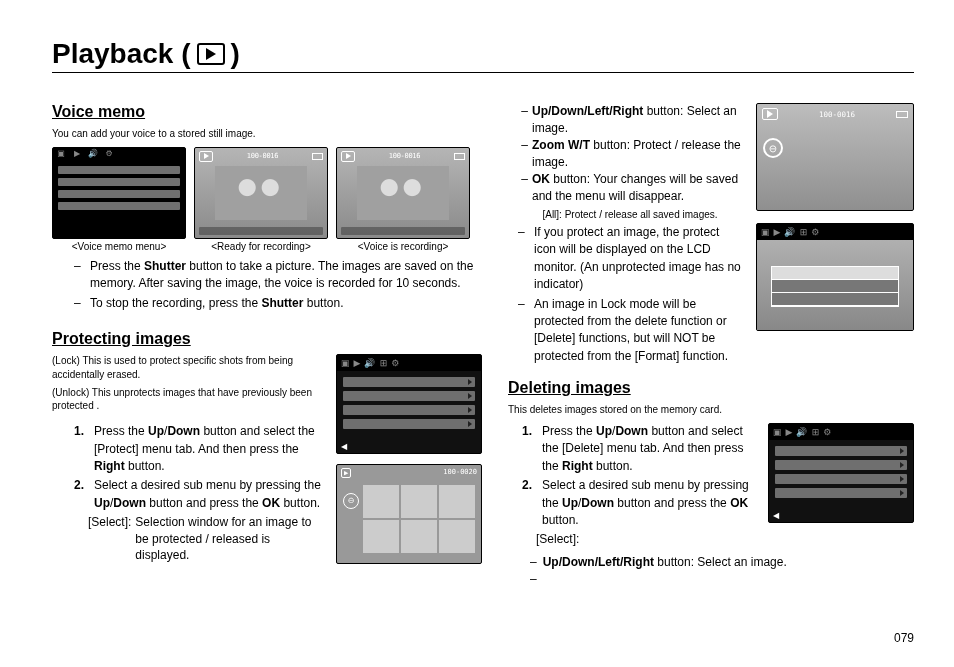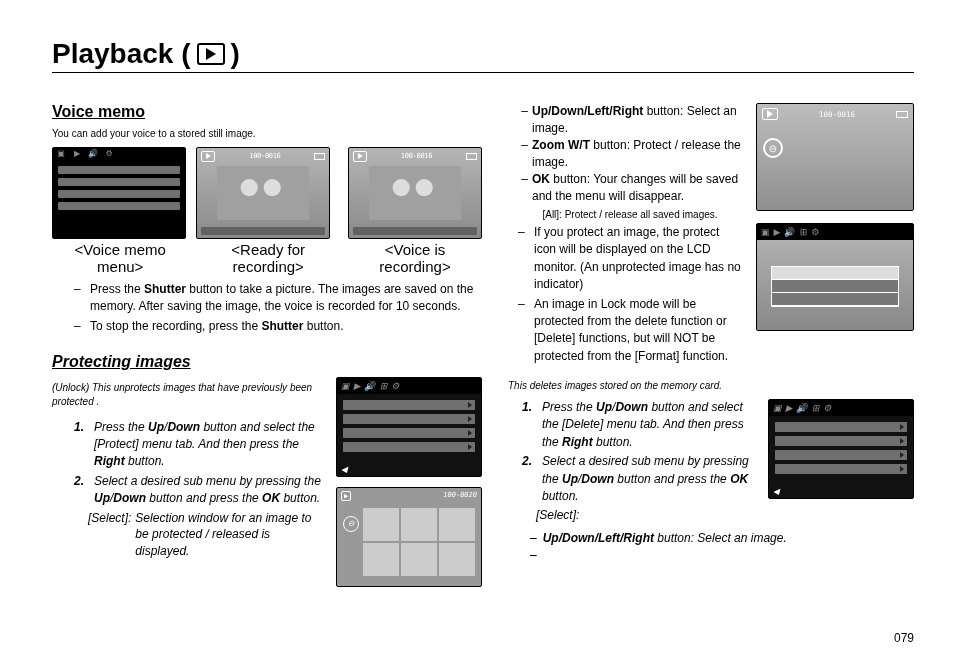--- a/index.html
+++ b/index.html
@@ -11,21 +11,21 @@
   .play-tri { width: 0; height: 0; border-left: 10px solid #000; border-top: 6px solid transparent; border-bottom: 6px solid transparent; }
   .columns { display: flex; gap: 26px; }
   .col { flex: 1; min-width: 0; margin-top: 20px; }
   .col-left { flex: 0 0 430px; }
   .col-right { flex: 1; }
   .section-h { font-size: 16px; font-weight: bold; text-decoration: underline; margin-bottom: 6px; }
   .body-text { font-size: 10px; line-height: 1.38; }
   .intro { margin-bottom: 6px; }
   .thumb3-row { display: flex; gap: 8px; margin-bottom: 2px; }
   .thumb { width: 134px; height: 92px; background: #1a1a1a; border: 1px solid #000; border-radius: 2px; position: relative; }
-  .thumb-caption { font-size: 15px; text-align: center; margin-top: 2px; }
+  .thumb-caption { font-size: 10px; text-align: center; margin-top: 2px; }
   .thumb-first { background: #000; }
   .thumb-row1 { display:flex; height:12px; background:#000; }
   .thumb-row1 span { width:16px; height:12px; display:inline-flex; align-items:center; justify-content:center; color:#888; font-size:8px;}
   .thumb-menu { margin:6px 5px; }
   .thumb-menu div { background:#707070; height:8px; margin-bottom:4px; border-radius:1px; }
   .thumb-photo { background: linear-gradient(#b5b5b5,#8a8a8a); position:relative; }
   .thumb-hdr { position:absolute; top:3px; left:4px; right:4px; display:flex; justify-content:space-between; align-items:center; }
   .thumb-hdr .pi { width:14px; height:11px; border:1px solid #fff; border-radius:2px; display:flex; align-items:center; justify-content:center; }
   .thumb-hdr .pt { width:0;height:0;border-left:5px solid #fff;border-top:3px solid transparent;border-bottom:3px solid transparent;}
   .thumb-hdr .fn { color:#fff; font-size:7px; font-family: monospace; letter-spacing:-0.3px;}
@@ -33,21 +33,21 @@
   .thumb-footer { position:absolute; bottom:3px; left:4px; right:4px; height:8px; background:rgba(0,0,0,.3); border-radius:1px; }
   .people { position:absolute; top:18px; left:20px; right:20px; bottom:18px; background: radial-gradient(circle at 35% 40%, #ddd 8px, transparent 9px), radial-gradient(circle at 60% 40%, #ddd 8px, transparent 9px), #a0a0a0; }
   .bullet-block { padding-left: 22px; font-size:12px; line-height:1.45; }
   .bullet-block .dash-row { display:flex; gap:6px; margin-bottom:2px;}
   .bullet-block .dash-row .d { flex:0 0 10px; }
   .num-block { padding-left: 22px; font-size:12px; line-height:1.45; }
   .num-row { display:flex; gap:6px; margin-bottom:2px;}
   .num-row .n { flex:0 0 14px; font-weight:bold;}
   .hang-row { display:flex; gap:4px; margin-bottom:2px; font-size:12px; line-height:1.38;}
   .hang-row .lab { flex:0 0 auto; }
-  .section-gap { margin-top: 18px; font-style: italic; }
+  .section-gap { margin-top: 18px; }
   .protect-wrap { display:flex; gap:12px; }
   .protect-text { flex:1; }
   .protect-thumbs { flex:0 0 146px; }
   .pt-thumb { width:146px; height:100px; background:#111; border:1px solid #000; border-radius:2px; margin-bottom:10px; position:relative; }
   .pt-thumb .icons-bar { height:16px; background:#000; display:flex; align-items:center; padding:0 4px; gap:4px; }
   .pt-thumb .icons-bar span { color:#888; font-size:9px;}
   .pt-thumb .menu-rows { padding:6px 6px;}
   .pt-thumb .menu-rows div { height:10px; background:#6f6f6f; margin-bottom:4px; border-radius:1px; display:flex; justify-content:flex-end; align-items:center; padding-right:3px;}
   .pt-thumb .menu-rows div::after { content:""; width:0;height:0;border-left:4px solid #222;border-top:3px solid transparent;border-bottom:3px solid transparent;}
   .pt-thumb .fp { position:absolute; bottom:3px; left:4px; width:8px; height:8px; color:#fff; font-size:8px;}
@@ -160,20 +160,21 @@
         <div class="dash-row">
           <span class="d">–</span>
           <span>To stop the recording, press the <b>Shutter</b> button.</span>
         </div>
       </div>
 
       <div class="section-gap">
         <div class="section-h">Protecting images</div>
         <div class="protect-wrap">
           <div class="protect-text">
+            <div class="body-text">(Lock) This is used to protect specific shots from being accidentally erased.</div>
             <div class="body-text" style="margin-top:4px;">(Unlock) This unprotects images that have previously been protected .</div>
             <div class="num-block" style="margin-top:10px;">
               <div class="num-row">
                 <span class="n">1.</span>
                 <span>Press the <b>Up</b>/<b>Down</b> button and select the [Protect] menu tab. And then press the <b>Right</b> button.</span>
               </div>
               <div class="num-row">
                 <span class="n">2.</span>
                 <span>Select a desired sub menu by pressing the <b>Up</b>/<b>Down</b> button and press the <b>OK</b> button.</span>
               </div>
@@ -274,20 +275,21 @@
             <div class="dialog">
                 <div></div>
                 <div></div>
                 <div></div>
               </div>
           </div>
         </div>
       </div>
 
       <div class="section-gap" style="margin-top:12px;">
+        <div class="section-h">Deleting images</div>
         <div class="body-text intro">This deletes images stored on the memory card.</div>
 
         <div class="del-wrap">
           <div class="del-text">
             <div class="num-block" style="padding-left:14px;">
               <div class="num-row">
                 <span class="n">1.</span>
                 <span>Press the <b>Up</b>/<b>Down</b> button and select the [Delete] menu tab. And then press the <b>Right</b> button.</span>
               </div>
               <div class="num-row">

